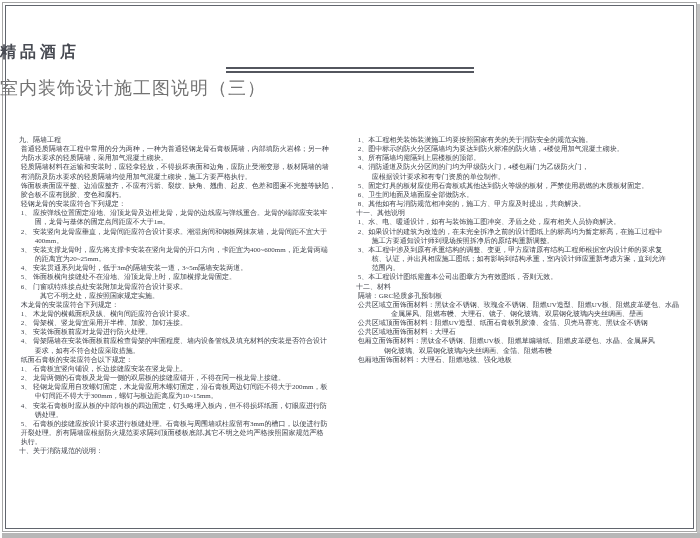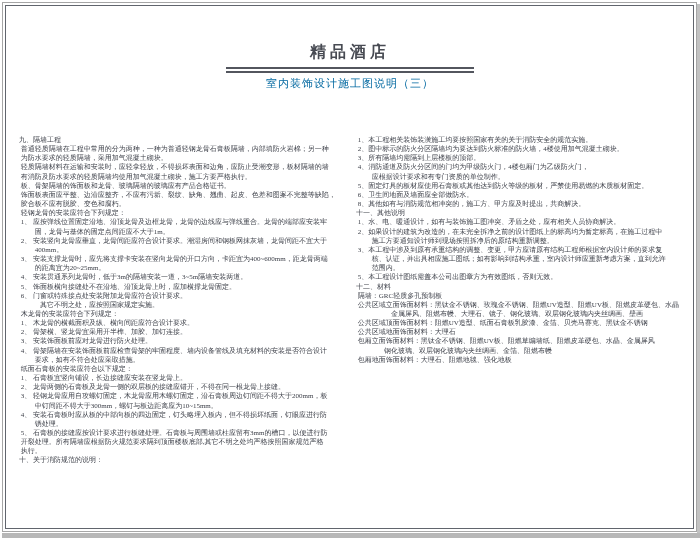--- a/index.html
+++ b/index.html
@@ -34,39 +34,38 @@
     background: #b7b7b7;
   }
   .right-shadow {
     position: absolute;
     top: 4px; right: 0; bottom: 0; width: 3px;
     background: #c2c2c2;
   }
   .header {
     position: absolute;
     top: 42px; left: 0; right: 0;
-    text-align: center;
   }
   .title {
     font-size: 16px;
     font-weight: bold;
     letter-spacing: 4px;
     color: #484b53;
   }
   .double-rule {
     width: 248px;
     height: 2px;
     margin: 4px auto 3px auto;
     border-top: 2px solid #53565e;
     border-bottom: 2px solid #53565e;
   }
   .subtitle {
-    font-size: 11px;
+    font-size: 18px;
     letter-spacing: 1px;
-    color: #0369a1;
+    color: #737373;
   }
   .col {
     position: absolute;
     top: 100px;
     font-size: 7px;
     line-height: 9.15px;
     color: #3f424b;
     margin-top: 36px;
   }
   .col-left  { left: 19px;  width: 336px; }
@@ -88,21 +87,20 @@
     <div class="double-rule"></div>
     <div class="subtitle">室内装饰设计施工图说明（三）</div>
   </div>
 
   <div class="col col-left">
       <div class="text-line">九、隔墙工程</div>
       <div class="text-line"> 普通轻质隔墙在工程中常用的分为两种，一种为普通轻钢龙骨石膏板隔墙，内部填防火岩棉；另一种</div>
       <div class="text-line"> 为防水要求的轻质隔墙，采用加气混凝土砌块。</div>
       <div class="text-line"> 轻质隔墙材料在运输和安装时，应轻拿轻放，不得损坏表面和边角，应防止受潮变形，板材隔墙的墙</div>
       <div class="text-line"> 有消防及防水要求的轻质隔墙均使用加气混凝土砌块，施工方要严格执行。</div>
-      <div class="text-line"> 板、骨架隔墙的饰面板和龙骨、玻璃隔墙的玻璃应有产品合格证书。</div>
       <div class="text-line"> 饰面板表面应平整、边沿应整齐，不应有污垢、裂纹、缺角、翘曲、起皮、色差和图案不完整等缺陷，</div>
       <div class="text-line"> 胶合板不应有脱胶、变色和腐朽。</div>
       <div class="text-line"> 轻钢龙骨的安装应符合下列规定：</div>
       <div class="text-line"> 1、 应按弹线位置固定沿地、沿顶龙骨及边框龙骨，龙骨的边线应与弹线重合。龙骨的端部应安装牢</div>
       <div class="text-line">　　 固，龙骨与基体的固定点间距应不大于1m。</div>
       <div class="text-line"> 2、 安装竖向龙骨应垂直，龙骨间距应符合设计要求。潮湿房间和钢板网抹灰墙，龙骨间距不宜大于</div>
       <div class="text-line">　　 400mm。</div>
       <div class="text-line"> 3、 安装支撑龙骨时，应先将支撑卡安装在竖向龙骨的开口方向，卡距宜为400~600mm，距龙骨两端</div>
       <div class="text-line">　　 的距离宜为20~25mm。</div>
       <div class="text-line"> 4、 安装贯通系列龙骨时，低于3m的隔墙安装一道，3~5m隔墙安装两道。</div>

